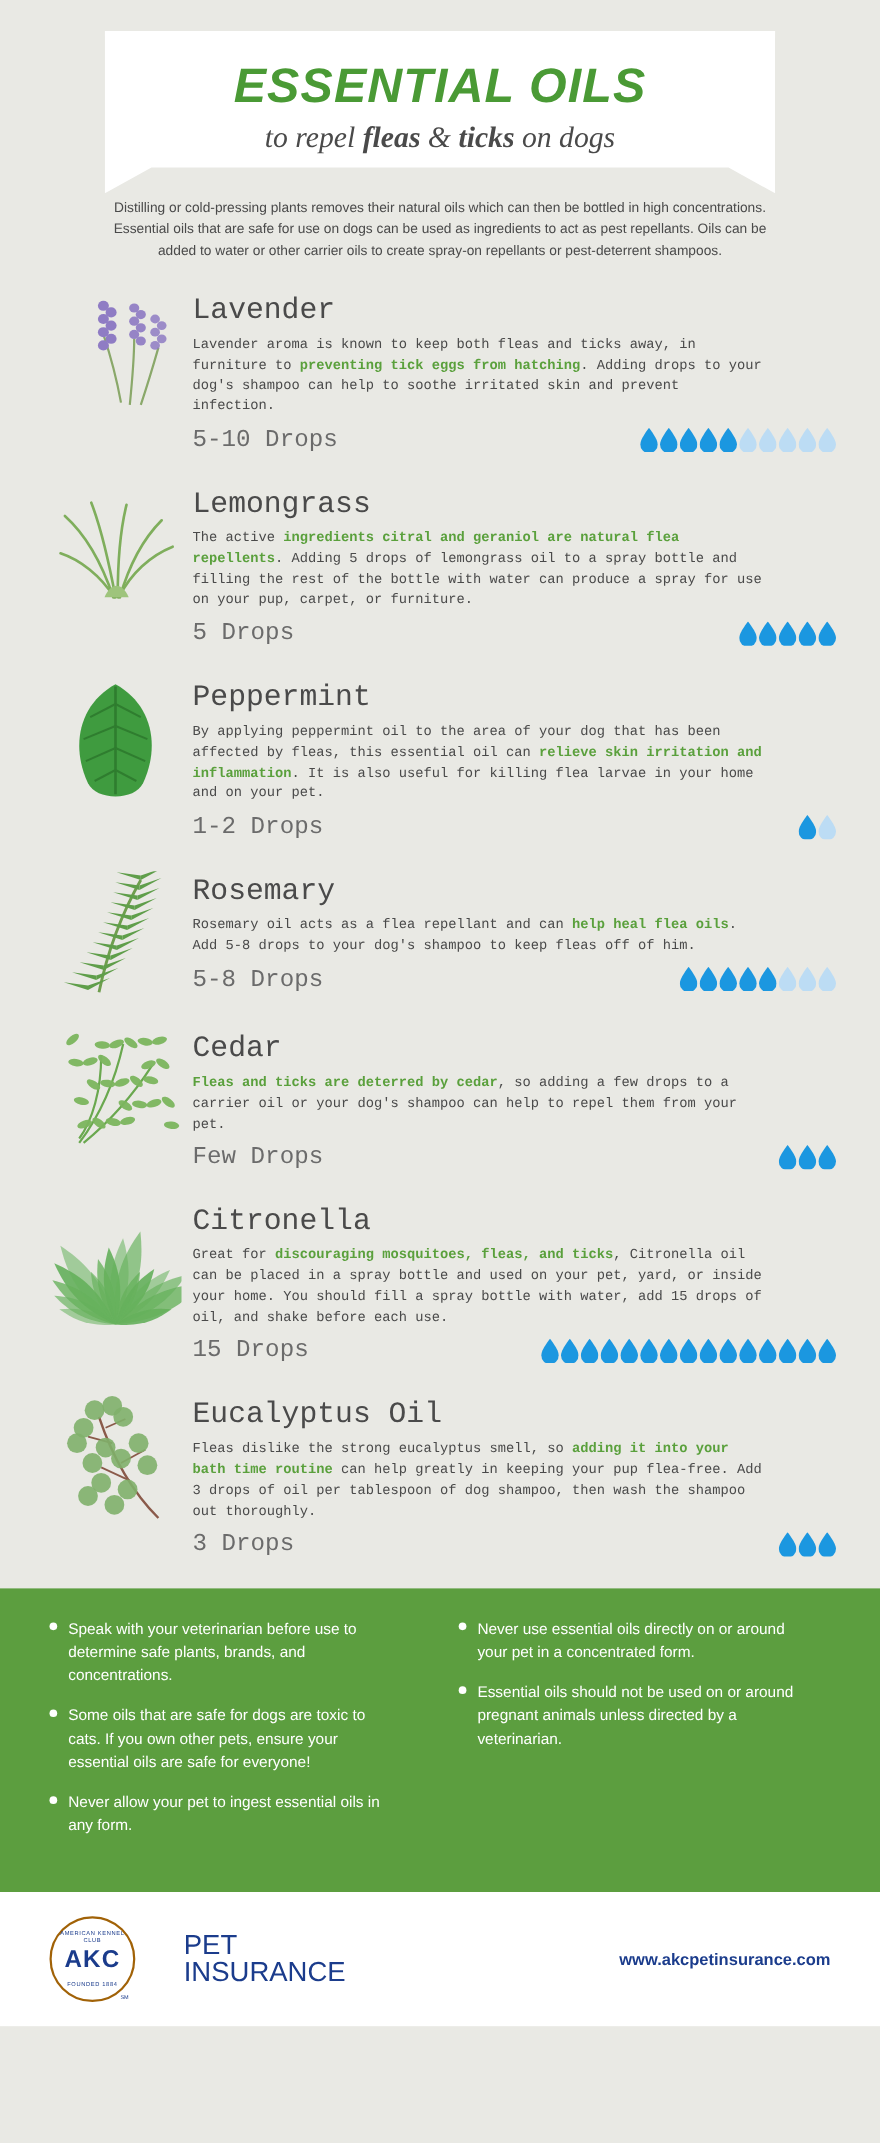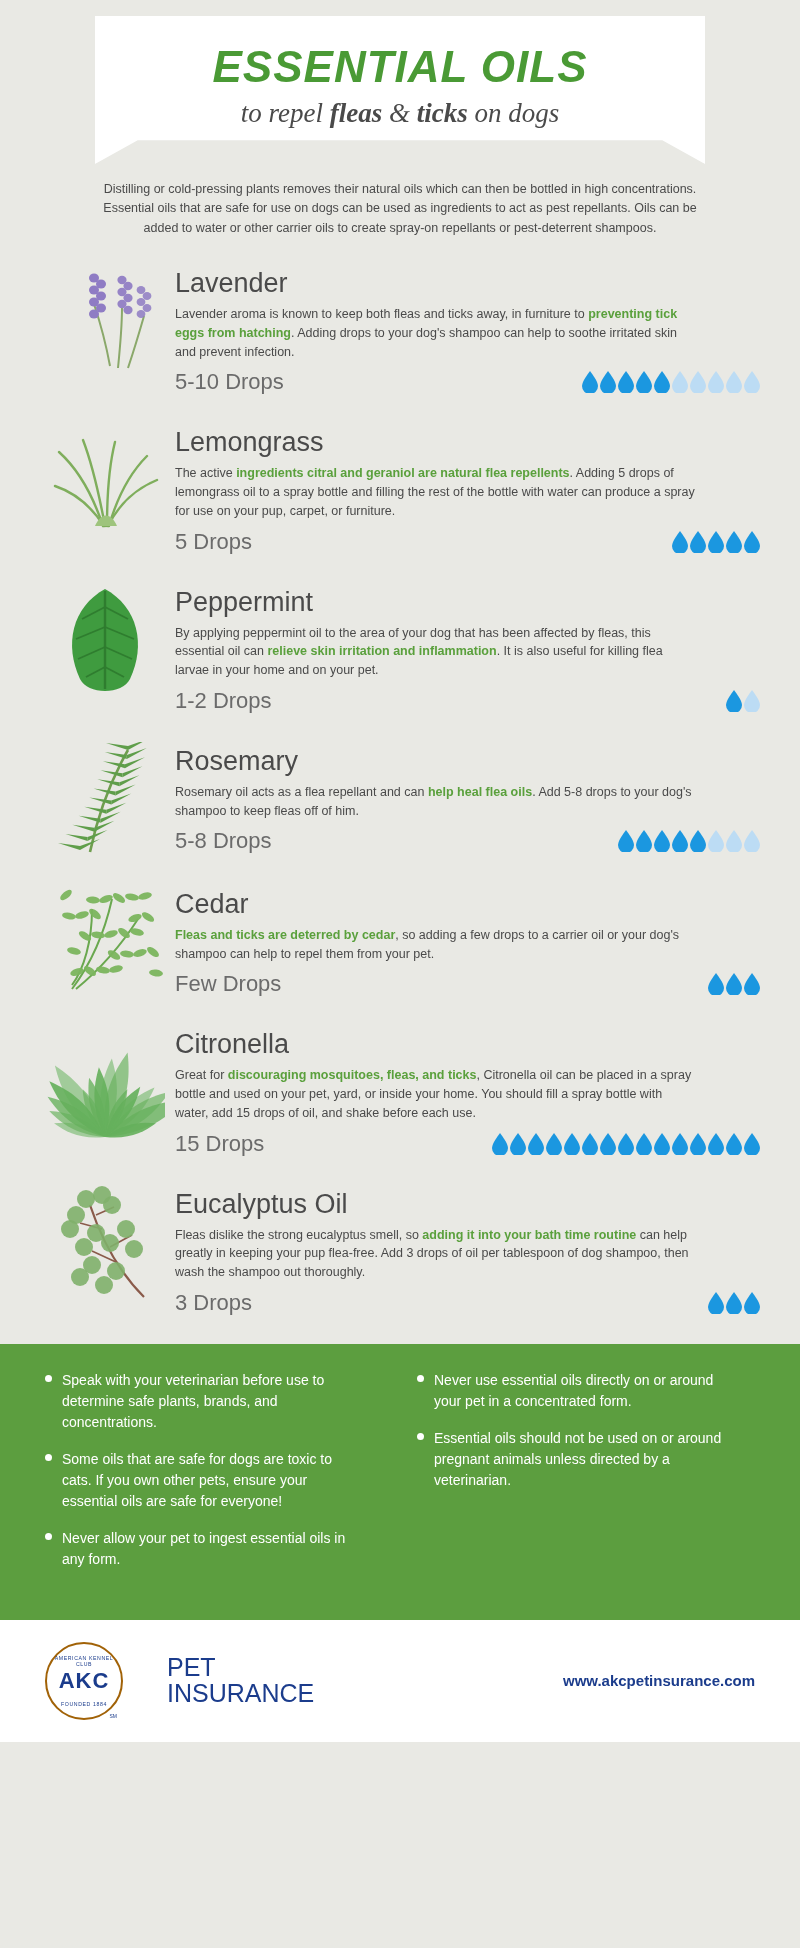--- a/index.html
+++ b/index.html
@@ -23,21 +23,21 @@
   }
 
   
   .header-wrap {
     position: relative;
     height: 180px;
   }
   .banner {
     position: absolute;
     left: 95px;
-    top: 16px;
+    top: 28px;
     width: 610px;
     height: 148px;
     background: #ffffff;
     clip-path: polygon(0 0, 100% 0, 100% 100%, 93% 84%, 7% 84%, 0 100%);
     box-shadow: 0 2px 4px rgba(0,0,0,0.08);
     text-align: center;
   }
   .banner h1 {
     margin: 0;
     padding-top: 26px;
@@ -70,20 +70,21 @@
     color: #4a4a4a;
     padding-bottom: 26px;
   }
 
   
   .oil {
     display: flex;
     align-items: flex-start;
     padding: 0 40px 0 35px;
     margin-bottom: 28px;
+    font-family: Liberation Mono, monospace;
   }
   .oil-art {
     width: 140px;
     min-height: 110px;
     flex: 0 0 140px;
     display: flex;
     align-items: center;
     justify-content: center;
   }
   .oil-body {

